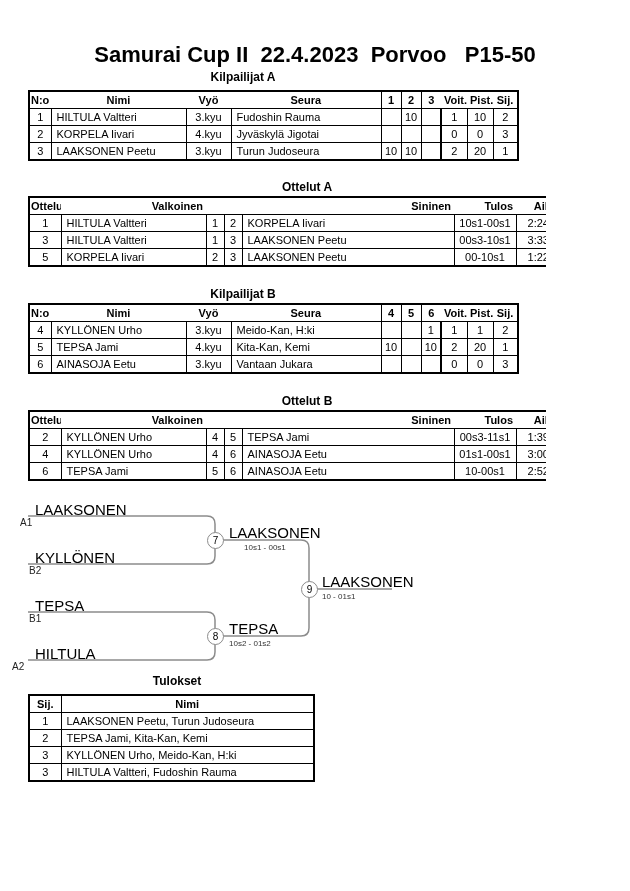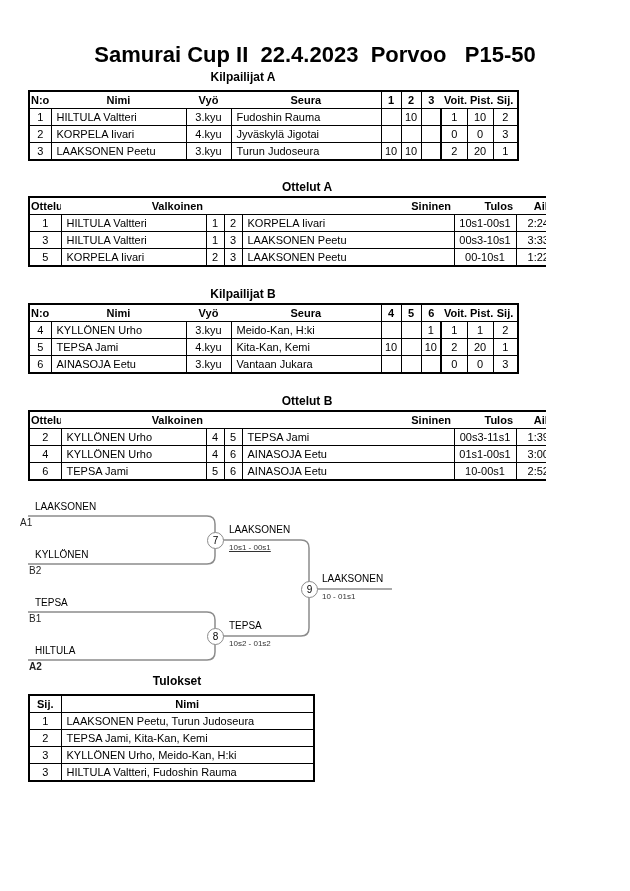--- a/index.html
+++ b/index.html
@@ -18,21 +18,21 @@
   th{font-weight:bold;}
   .tal{text-align:left;padding-left:5px;}
   
   th.hv{border-left:none;border-right:none;}
   .thick-l{border-left:2px solid #000;}
   th.num-h{border-right:none;}
   .matches th{border-left:none;border-right:none;text-align:right;}
 
   
   .bracket-svg{position:absolute;left:0;top:0;width:630px;height:891px;}
-  .bk-name{position:absolute;font-size:10px;white-space:nowrap;}
+  .bk-name{position:absolute;font-size:15px;white-space:nowrap;}
   .bk-seed{position:absolute;font-size:10px;color:#222;white-space:nowrap;}
   .bk-score{position:absolute;font-size:8px;color:#333;white-space:nowrap;}
   .bk-circle{position:absolute;width:15px;height:15px;border:1px solid #8c8c8c;border-radius:50%;
     background:#fff;font-size:10px;line-height:15px;text-align:center;z-index:2;}
 </style>
 </head>
 <body>
 
 <div class="page">
 
@@ -286,25 +286,25 @@
     </g>
   </svg>
 
   <div class="bk-name" style="left:35px;top:501px;">LAAKSONEN</div>
   <div class="bk-seed" style="left:20px;top:517px;">A1</div>
   <div class="bk-name" style="left:35px;top:549px;text-align:center;">KYLLÖNEN</div>
   <div class="bk-seed" style="left:29px;top:565px;">B2</div>
   <div class="bk-name" style="left:35px;top:597px;">TEPSA</div>
   <div class="bk-seed" style="left:29px;top:613px;">B1</div>
   <div class="bk-name" style="left:35px;top:645px;">HILTULA</div>
-  <div class="bk-seed" style="left:29px;top:661px;font-weight:bold;">A2</div>
+  <div class="bk-seed" style="left:12px;top:661px;">A2</div>
 
   <div class="bk-circle" style="left:207px;top:532px;">7</div>
   <div class="bk-name" style="left:229px;top:524px;">LAAKSONEN</div>
-  <div class="bk-score" style="left:229px;top:543px;text-decoration:underline;">10s1 - 00s1</div>
+  <div class="bk-score" style="left:244px;top:543px;">10s1 - 00s1</div>
 
   <div class="bk-circle" style="left:207px;top:628px;">8</div>
   <div class="bk-name" style="left:229px;top:620px;">TEPSA</div>
   <div class="bk-score" style="left:229px;top:639px;">10s2 - 01s2</div>
 
   <div class="bk-circle" style="left:301px;top:581px;">9</div>
   <div class="bk-name" style="left:322px;top:573px;">LAAKSONEN</div>
   <div class="bk-score" style="left:322px;top:592px;">10 - 01s1</div>
 
   <div class="section-title" style="left:177px;top:674px;">Tulokset</div>

